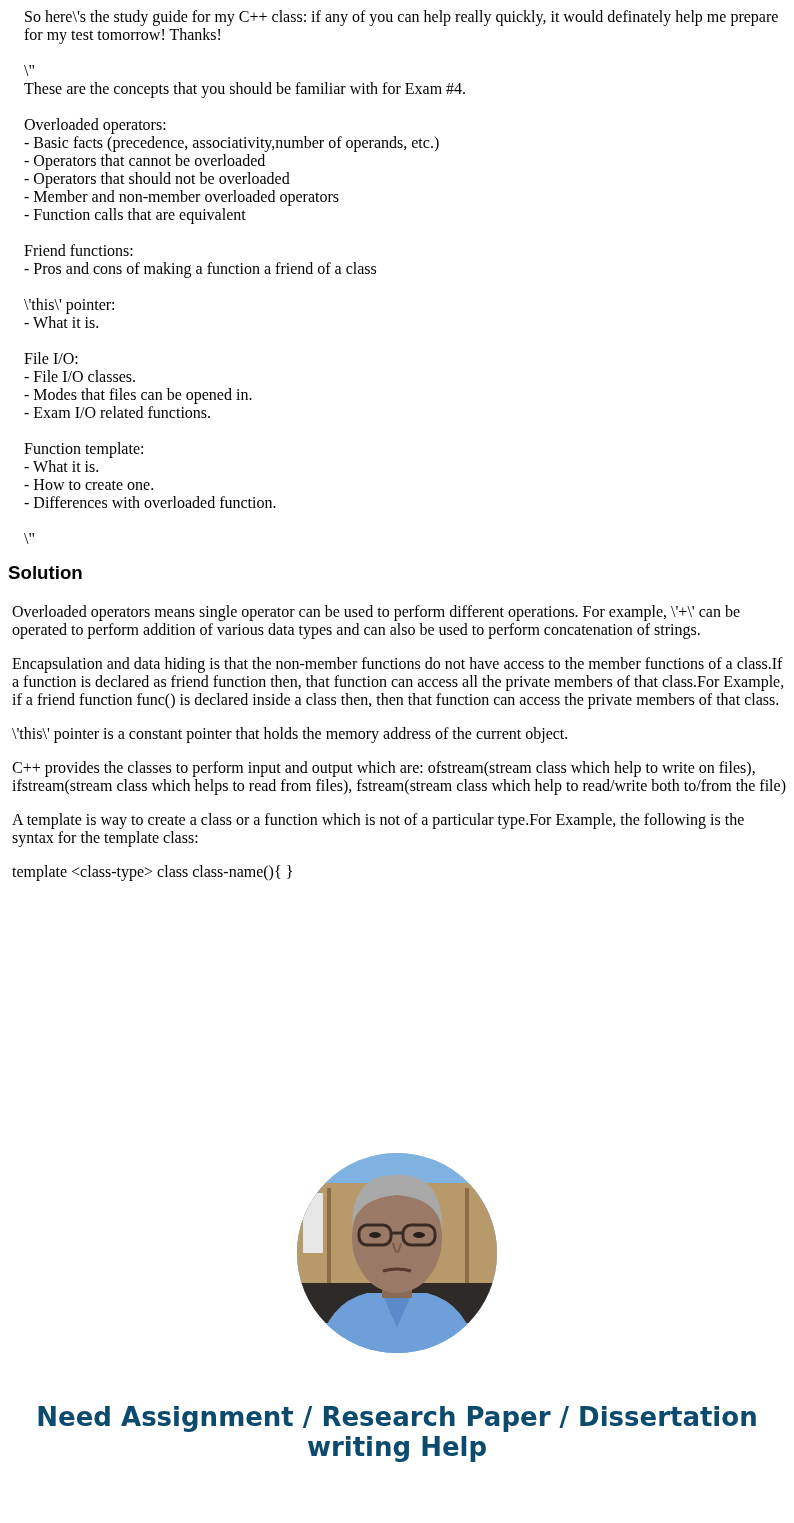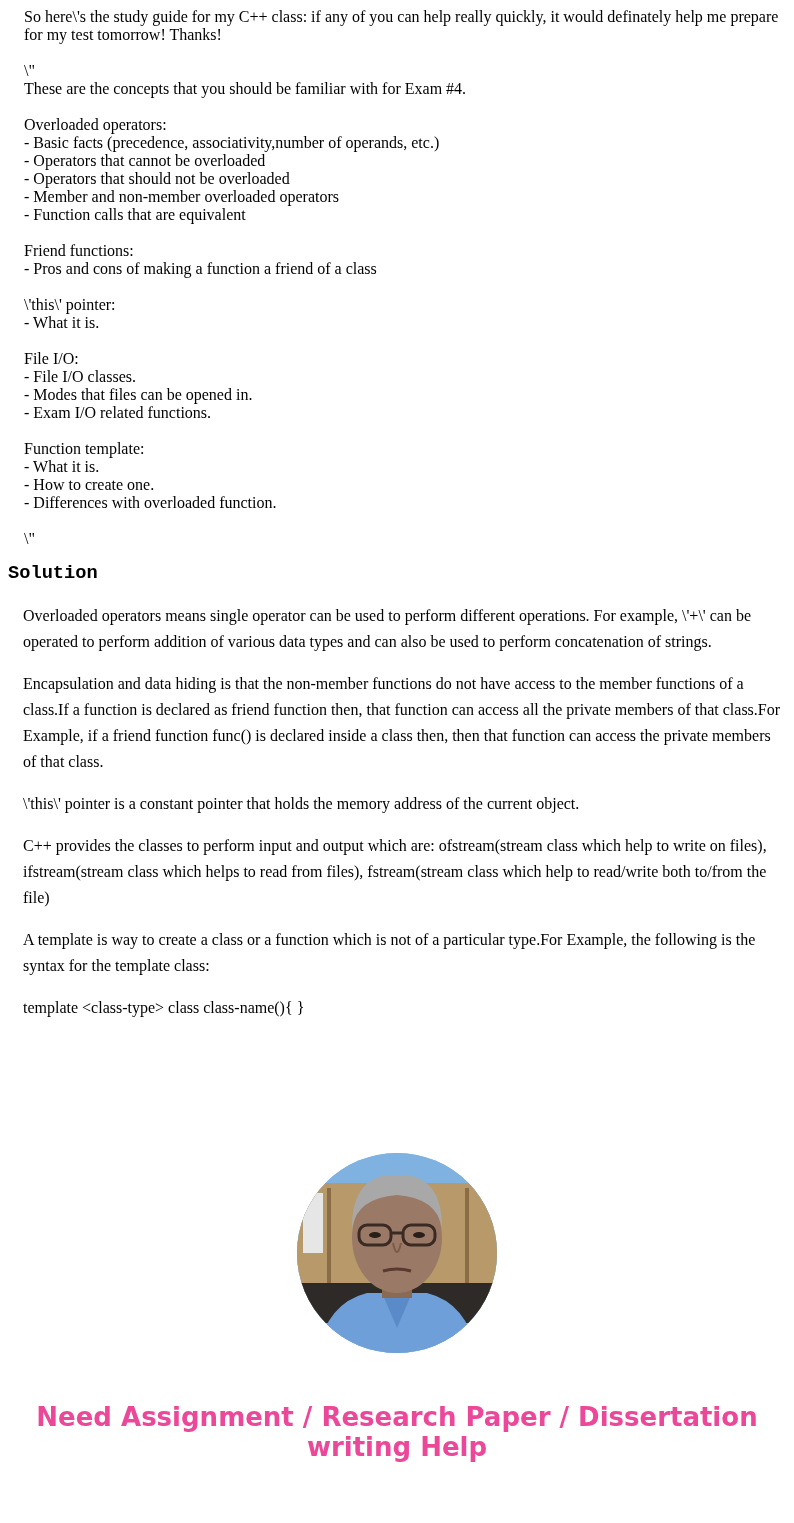--- a/index.html
+++ b/index.html
@@ -10,51 +10,51 @@
     overflow: hidden;
     font-family: "Liberation Serif", "DejaVu Serif", serif;
     font-size: 16px;
     line-height: 18px;
     color: #000;
   }
   .content { position: absolute; left: 8px; top: 8px; width: 780px; }
   .block { margin: 0 0 18px 16px; }
   .line { display: block; white-space: pre-wrap; }
   h3.solution-title {
-    font-family: Liberation Mono, monospace;
+    font-family: Liberation Sans, sans-serif;
     font-size: 18.7px;
     font-weight: bold;
     margin: 0;
     position: absolute;
     left: 8px;
     top: 564px;
   }
   .answers { position: absolute; left: 8px; top: 603px; width: 780px; }
-  .answers p { margin: 0 0 16px 15px; line-height: 26px; }
+  .answers p { margin: 0 0 16px 4px; line-height: 18px; }
   .avatar {
     position: absolute;
     left: 297px;
     top: 1153px;
     width: 200px;
     height: 200px;
     border-radius: 50%;
     overflow: hidden;
     background: #7fb2e0;
   }
   .ad {
     position: absolute;
     left: 0;
     top: 1402px;
     width: 794px;
     text-align: center;
     font-family: "DejaVu Sans", sans-serif;
     font-weight: bold;
     font-size: 26px;
     line-height: 30px;
-    color: #ec4899;
+    color: #0c4a6e;
   }
   .ad span { display: block; }
 </style>
 </head>
 <body>
 
 <div class="content">
   <div class="block">
     <span class="line">So here\'s the study guide for my C++ class: if any of you can help really quickly, it would definately help me prepare for my test tomorrow! Thanks!</span>
   </div>

